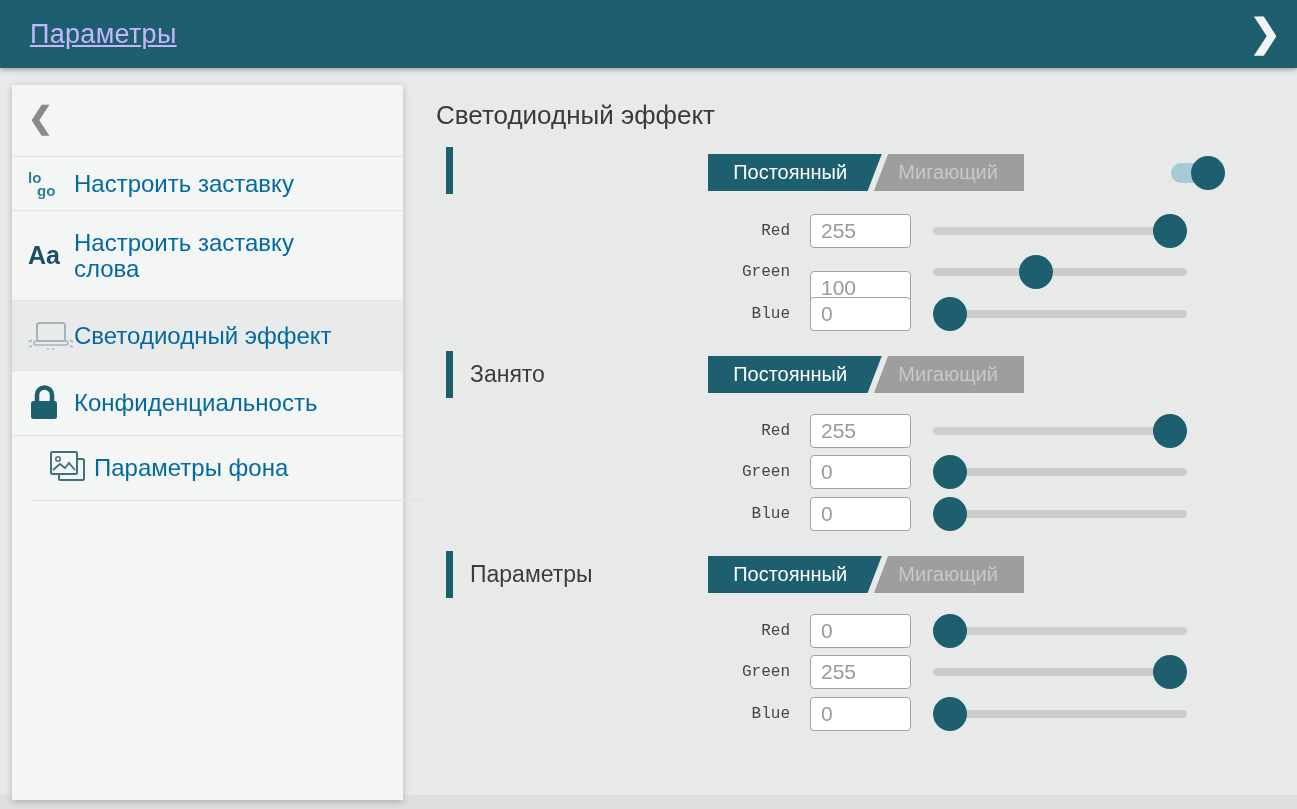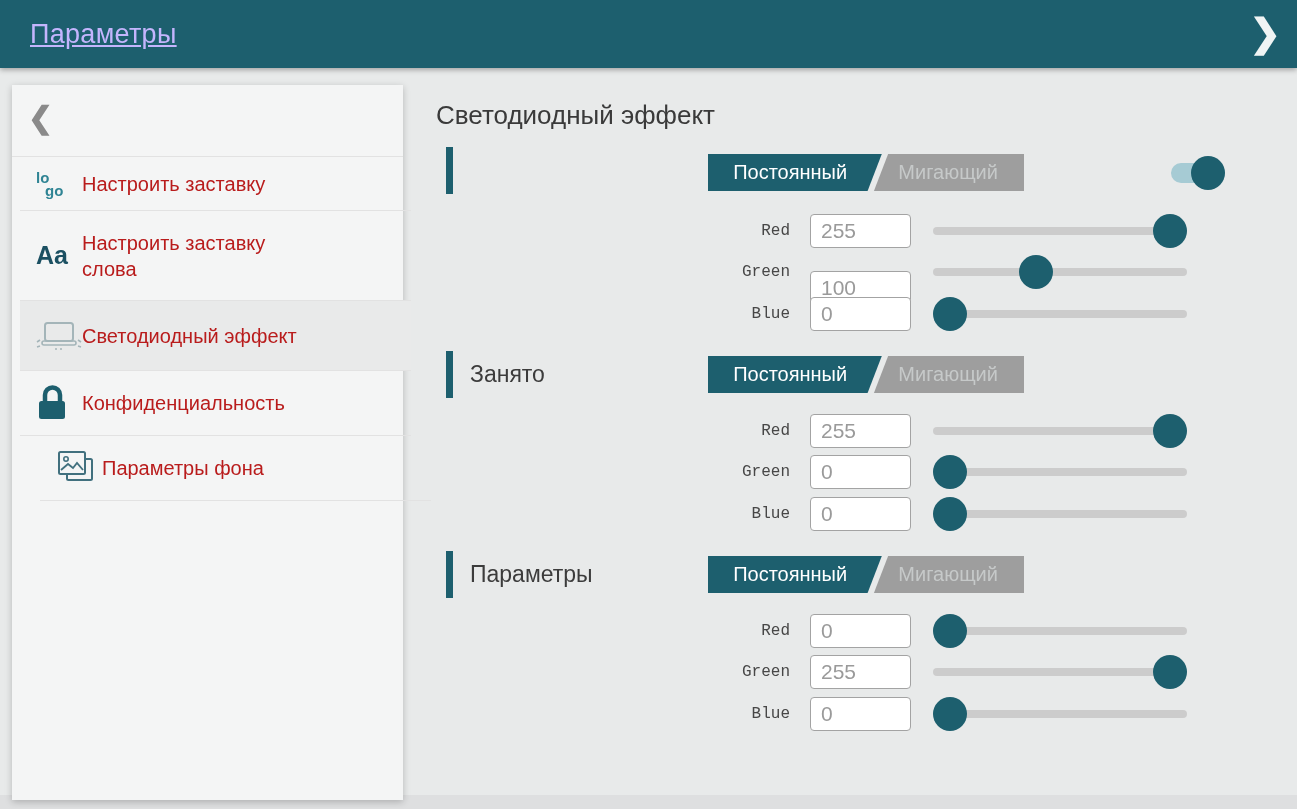--- a/index.html
+++ b/index.html
@@ -16,26 +16,26 @@
   .header-fwd { position:absolute; right:16px; top:0; line-height:66px;
                 font-size:38px; font-weight:bold; color:#f0f4f4; cursor:pointer; }
 
   
   .sidebar { position:absolute; left:12px; top:85px; width:391px; height:715px;
              background:#f4f5f5; box-shadow:0 2px 7px rgba(0,0,0,.22); z-index:2; }
   .back-row { position:absolute; left:0; top:0; width:100%; height:72px;
               border-bottom:1px solid #e2e2e2; }
   .back-chevron { position:absolute; left:16px; top:15px; font-size:30px;
                   font-weight:bold; color:#8a8a8a; cursor:pointer; }
-  .side-item { position:absolute; left:8px; width:100%; display:flex; align-items:center;
+  .side-item { position:absolute; left:0; width:100%; display:flex; align-items:center;
                border-bottom:1px solid #e2e2e2; cursor:pointer; }
   .side-item.selected { background:#e9eaea; }
   .icon-cell { width:62px; padding-left:16px; flex:0 0 62px; display:flex;
                align-items:center; justify-content:flex-start; }
-  .side-label { flex:1; font-size:20px; color:#b91c1c; line-height:26px; }
+  .side-label { flex:1; font-size:24px; color:#0369a1; line-height:26px; }
   .logo-glyph { font-size:15px; font-weight:bold; color:#2f8494; line-height:13px; }
   .logo-glyph .l2 { display:block; margin-left:9px; }
   .aa-glyph { font-size:25px; font-weight:bold; color:#1b5062; }
 
   
   .main-title { position:absolute; left:436px; top:100px; font-size:26px; color:#3a3a3a; }
 
   .sec-bar { position:absolute; left:446px; width:7px; height:47px; background:#1d5f6e; }
   .sec-name { position:absolute; left:470px; height:47px; display:flex; align-items:center;
               font-size:23px; color:#3c3c3c; }

